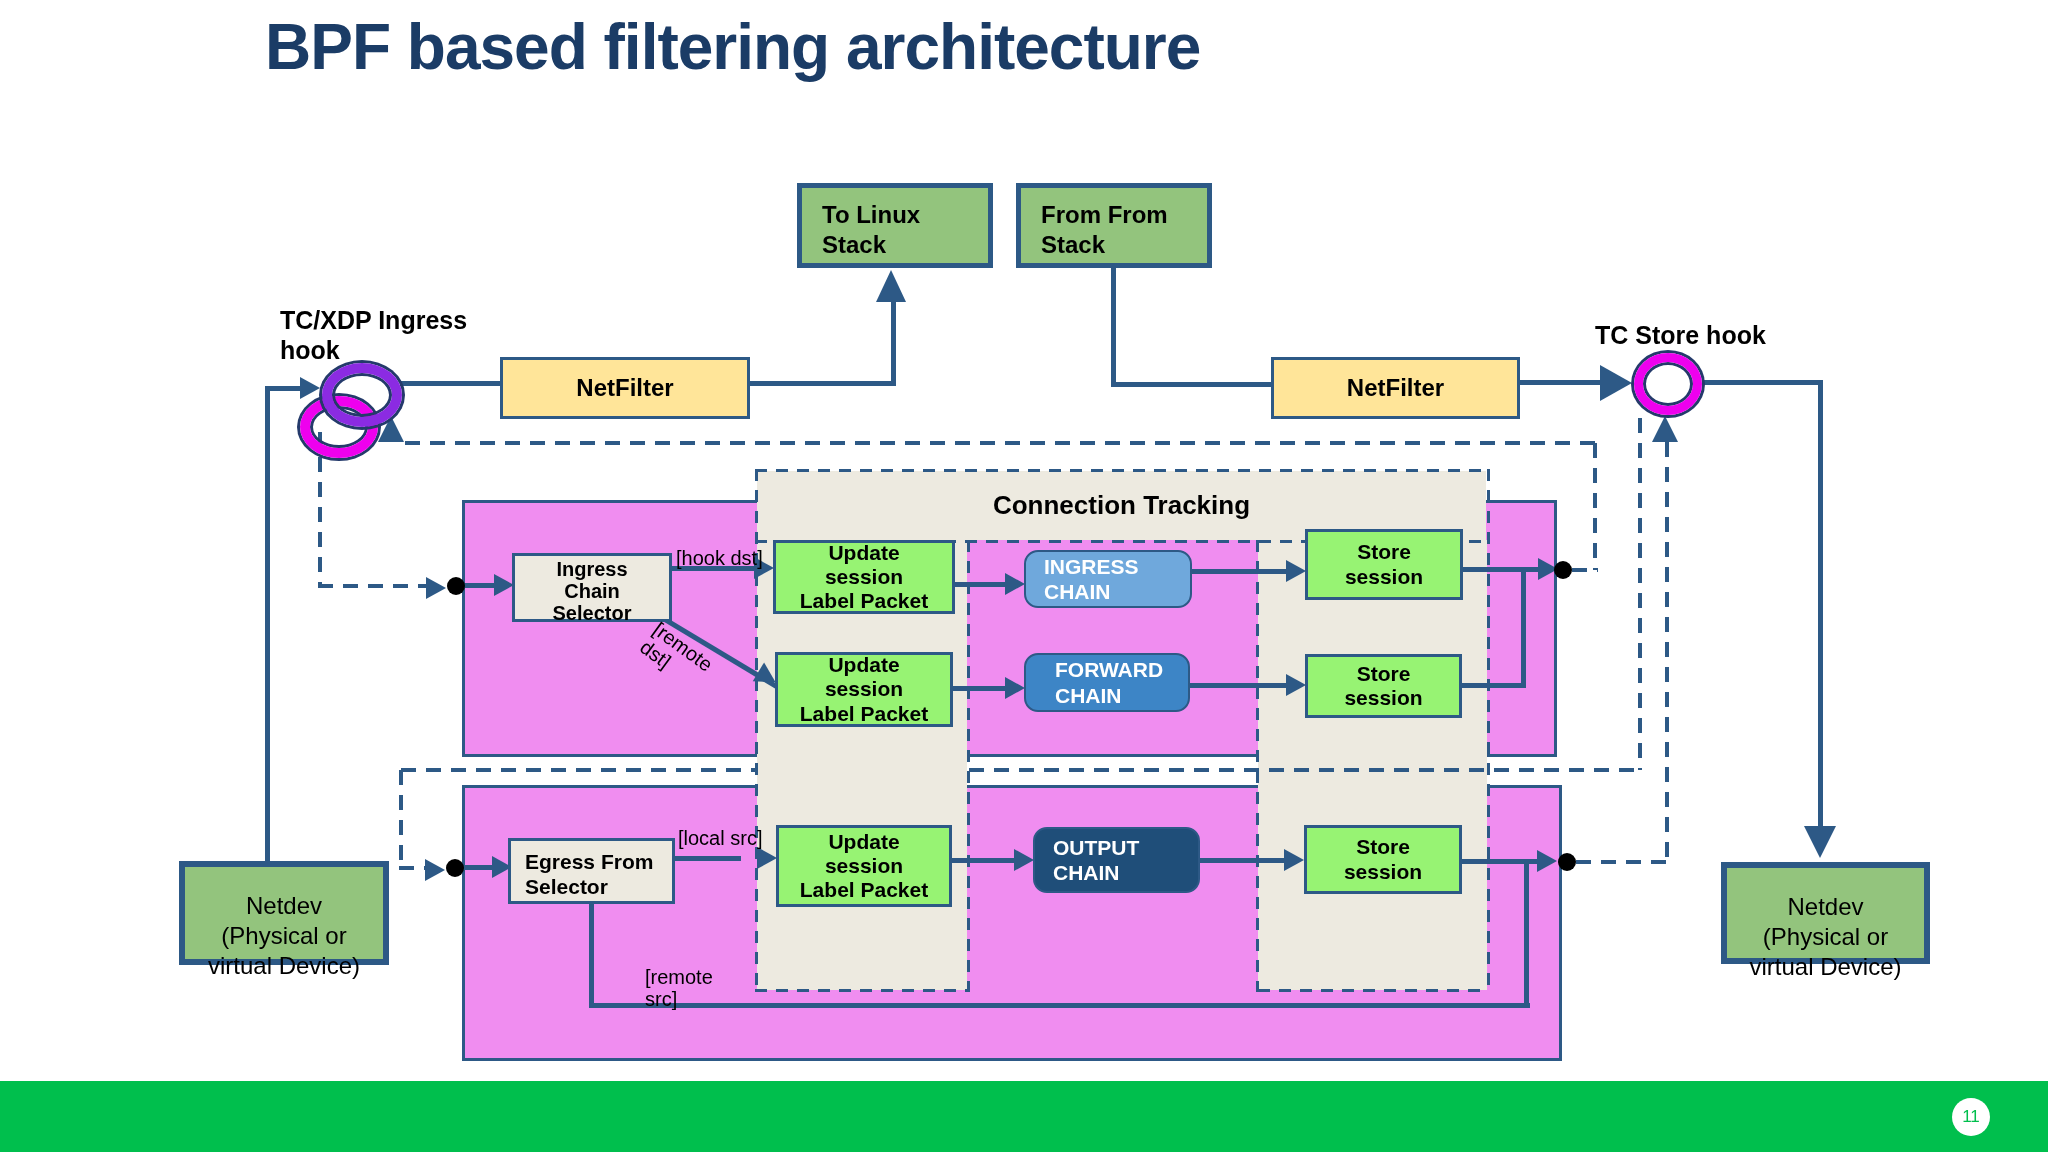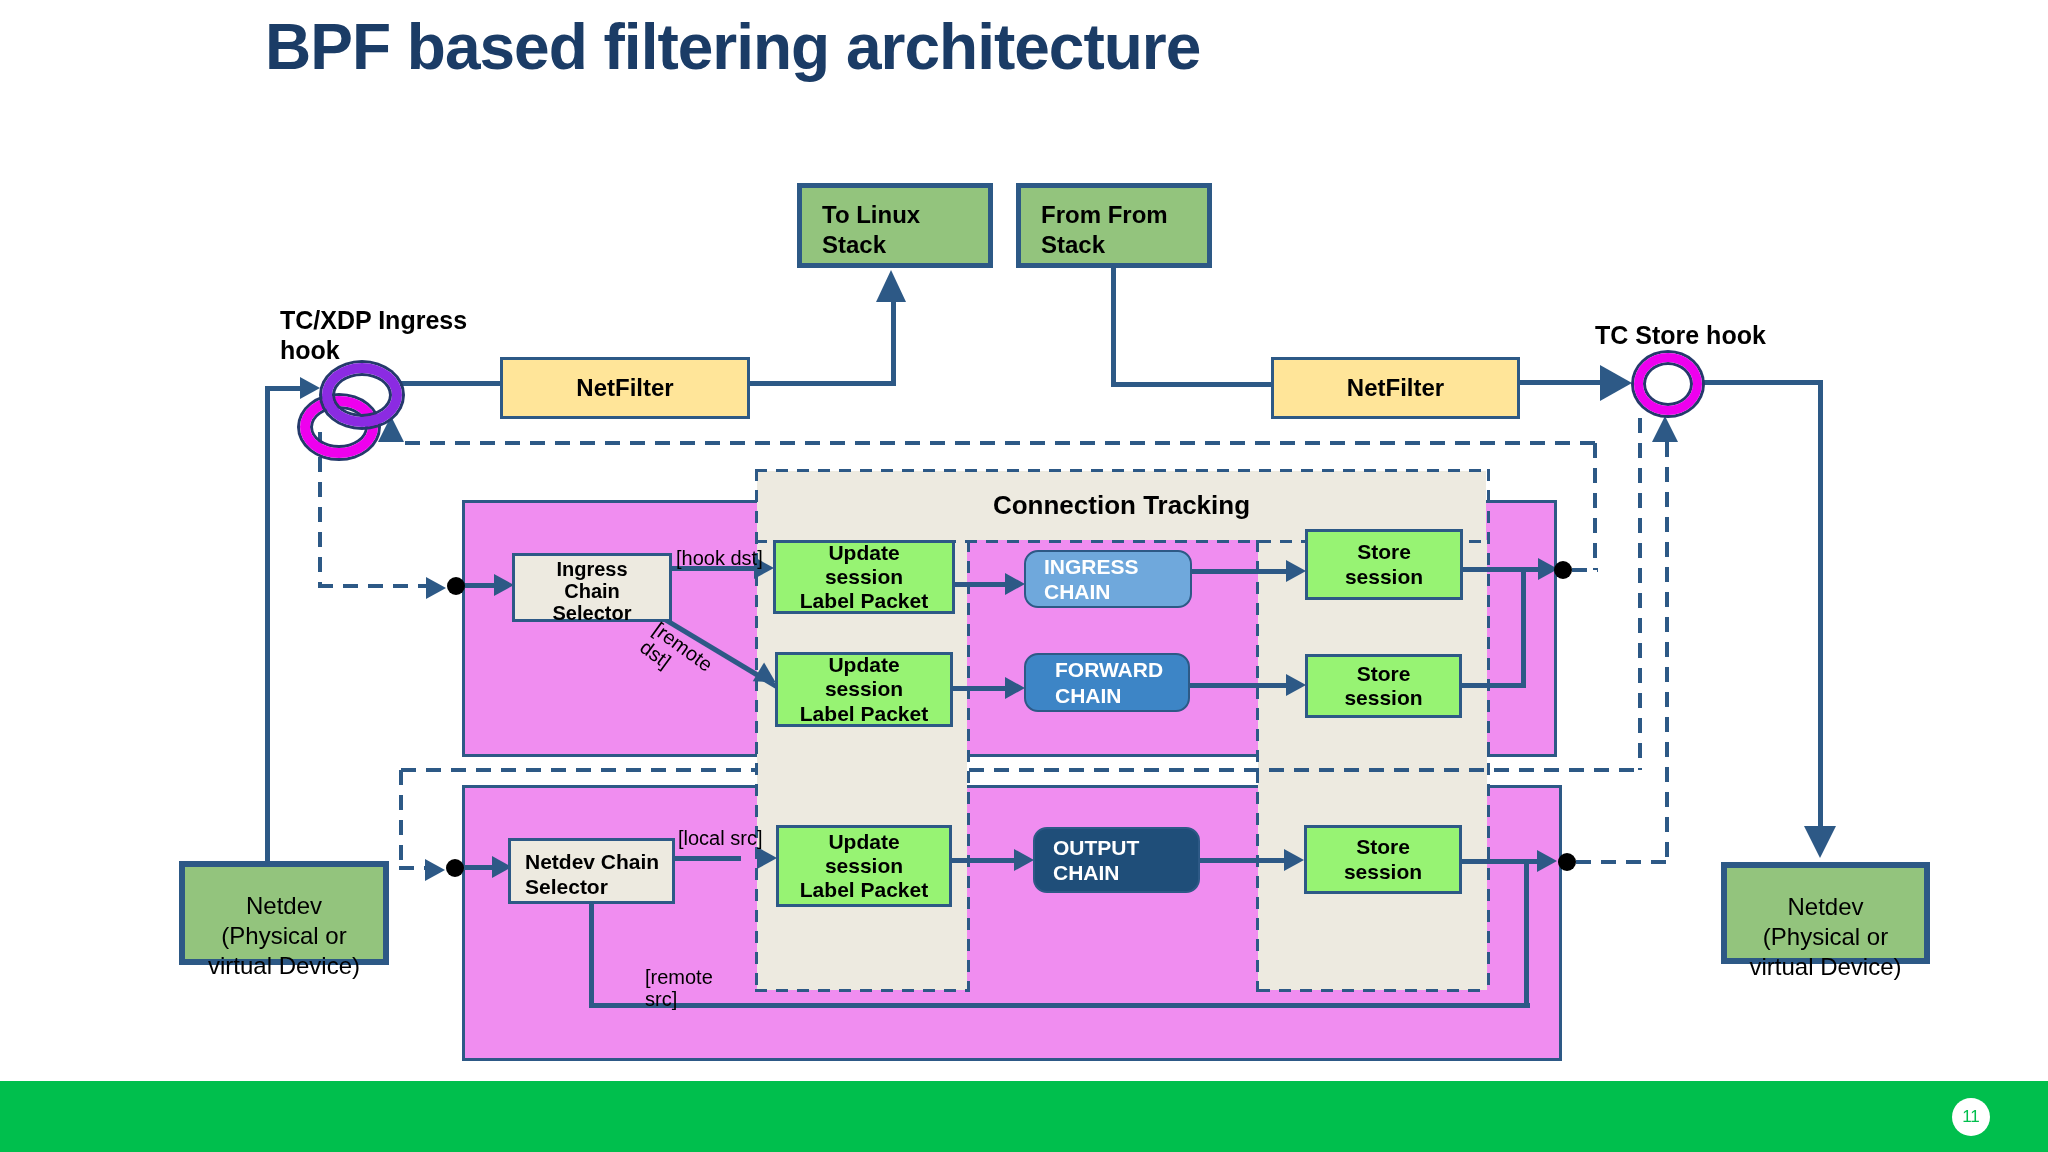--- a/index.html
+++ b/index.html
@@ -176,21 +176,21 @@
 
   <div class="t hook-label" style="left:280px;top:305px;width:235px;">TC/XDP Ingress hook</div>
   <div class="t hook-label" style="left:1595px;top:320px;width:260px;">TC Store hook</div>
 
   <div class="box selbox" style="left:512px;top:553px;width:160px;height:69px;font-size:20px;line-height:1.1;text-align:center;padding-top:2px;">
     <div>Ingress</div>
     <div>Chain</div>
     <div>Selector</div>
   </div>
   <div class="box selbox" style="left:508px;top:838px;width:167px;height:66px;font-size:21px;line-height:1.2;padding:8px 0 0 14px;">
-    <div>Netdev Chain</div>
+    <div>Egress From</div>
     <div>Selector</div>
   </div>
 
   <div class="box greensm" style="left:773px;top:540px;width:182px;height:74px;">
     <div>Update</div>
     <div>session</div>
     <div>Label Packet</div>
   </div>
   <div class="box greensm" style="left:775px;top:652px;width:178px;height:75px;">
     <div>Update</div>

